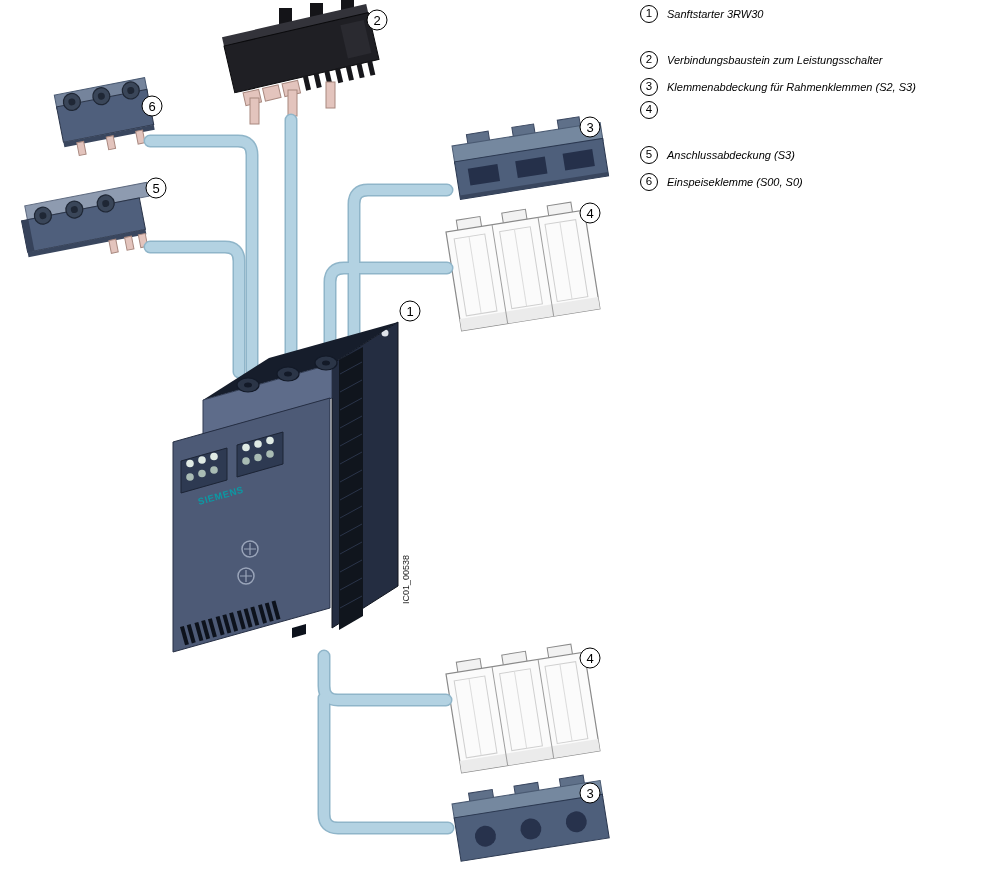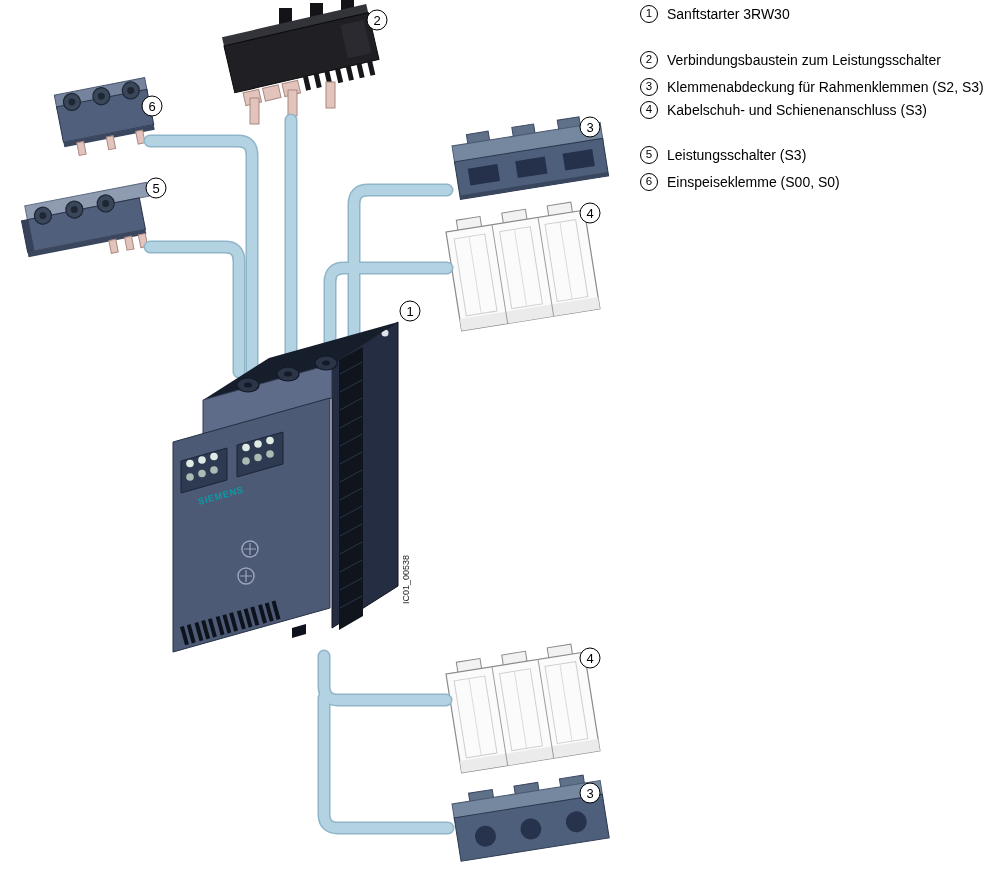--- a/index.html
+++ b/index.html
@@ -25,21 +25,21 @@
 
   
   .legend{position:absolute;left:640px;top:0;width:358px;height:210px;}
   .legend-row{position:absolute;left:0;display:flex;gap:9px;align-items:flex-start;}
   .legend-num{
     flex:0 0 auto;width:18px;height:18px;box-sizing:border-box;
     border:1.3px solid #000;border-radius:50%;background:#fff;
     display:flex;align-items:center;justify-content:center;
     font-size:11.5px;line-height:1;
   }
-  .legend-text{font-size:14px;line-height:18.5px;}
+  .legend-text{font-size:11px;line-height:18.5px;font-style:italic;}
   .legend-text > span{display:block;}
 
   
   .brand{font-family:"Liberation Sans",sans-serif;font-size:9.5px;font-weight:bold;letter-spacing:.6px;}
   .figid{font-family:"Liberation Sans",sans-serif;font-size:9px;fill:#1a1a1a;}
 </style>
 </head>
 <body>
 
 <div class="stage">
@@ -259,27 +259,26 @@
   <div class="legend-row" style="top:78px">
     <span class="legend-num">3</span>
     <span class="legend-text">
       <span>Klemmenabdeckung für Rahmenklemmen (S2, S3)</span>
       <span></span>
     </span>
   </div>
   <div class="legend-row" style="top:101px">
     <span class="legend-num">4</span>
     <span class="legend-text">
-      <span>Kabelschuh- und Schienenanschluss (S3)</span>
     </span>
   </div>
   <div class="legend-row" style="top:146px">
     <span class="legend-num">5</span>
     <span class="legend-text">
-      <span>Leistungsschalter (S3)</span>
+      <span>Anschlussabdeckung (S3)</span>
       <span></span>
     </span>
   </div>
   <div class="legend-row" style="top:173px">
     <span class="legend-num">6</span>
     <span class="legend-text">
       <span>Einspeiseklemme (S00, S0)</span>
       <span></span>
     </span>
   </div>

